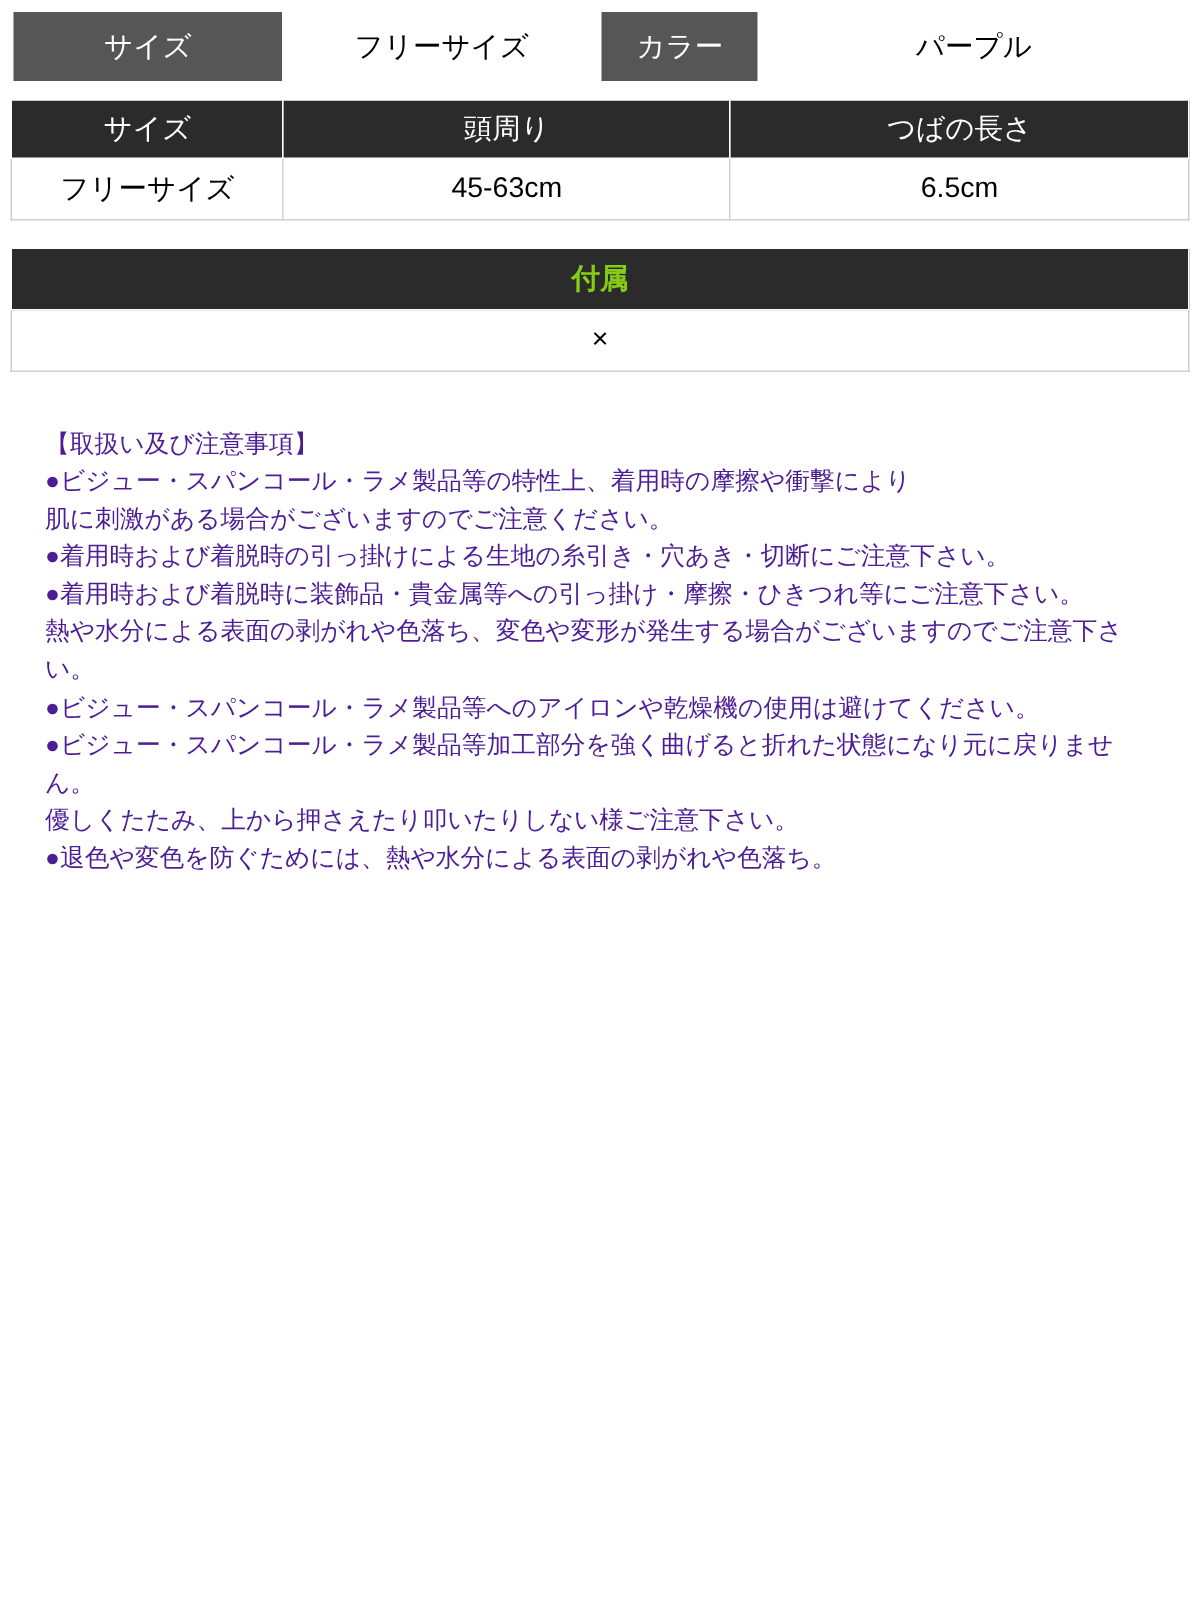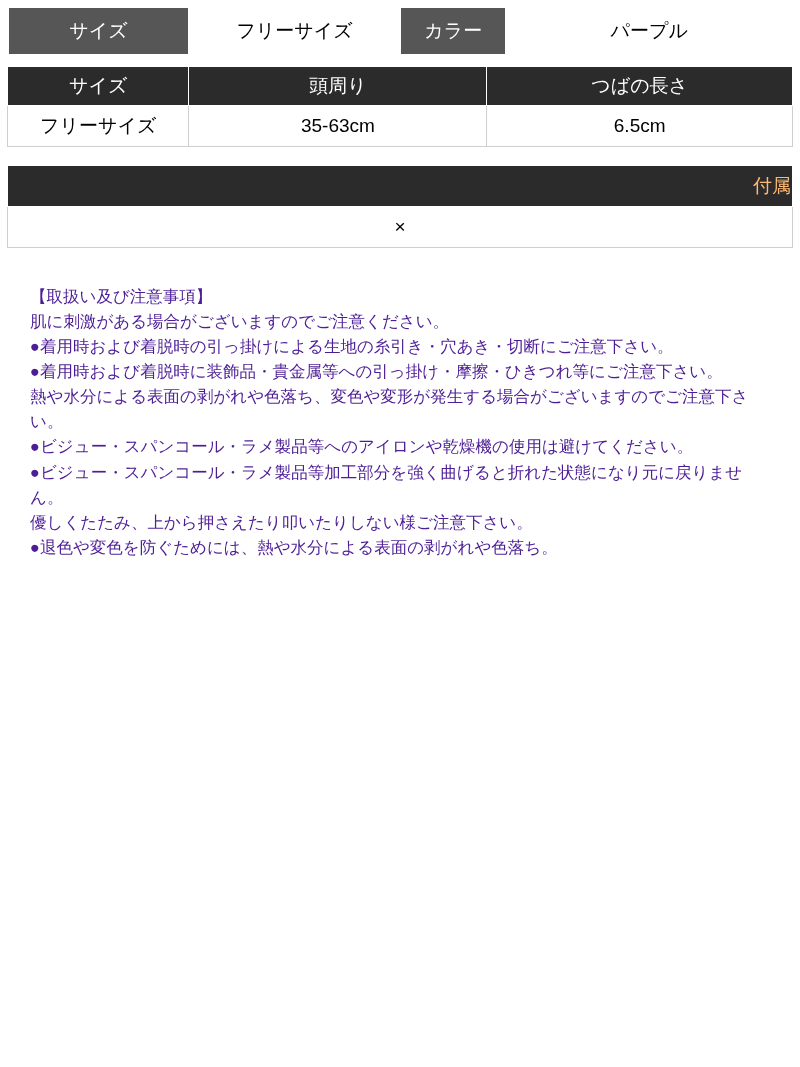--- a/index.html
+++ b/index.html
@@ -74,24 +74,24 @@
   }
 
   
   .acc-table {
     width: 786px;
     margin: 18px 7px 0 7px;
   }
   .acc-table th {
     height: 38px;
     background: #2b2b2b;
-    color: #fdba74;
+    color: #84cc16;
     font-size: 19px;
-    font-weight: normal;
-    text-align: right;
+    font-weight: bold;
+    text-align: center;
     vertical-align: middle;
     border: 1px solid #ffffff;
   }
   .acc-table td {
     height: 38px;
     background: #ffffff;
     color: #000000;
     font-size: 19px;
     text-align: center;
     vertical-align: middle;
@@ -130,41 +130,42 @@
     <thead>
       <tr>
         <th style="width:23%">サイズ</th>
         <th style="width:38%">頭周り</th>
         <th style="width:39%">つばの長さ</th>
       </tr>
     </thead>
     <tbody>
       <tr>
         <td>フリーサイズ</td>
-        <td>35-63cm</td>
+        <td>45-63cm</td>
         <td>6.5cm</td>
       </tr>
     </tbody>
   </table>
 
   <table class="acc-table">
     <thead>
       <tr>
         <th>付属</th>
       </tr>
     </thead>
     <tbody>
       <tr>
         <td>×</td>
       </tr>
     </tbody>
   </table>
 
   <div class="notes">
     <div class="line">【取扱い及び注意事項】</div>
+    <div class="line">●ビジュー・スパンコール・ラメ製品等の特性上、着用時の摩擦や衝撃により</div>
     <div class="line">肌に刺激がある場合がございますのでご注意ください。</div>
     <div class="line">●着用時および着脱時の引っ掛けによる生地の糸引き・穴あき・切断にご注意下さい。</div>
     <div class="line">●着用時および着脱時に装飾品・貴金属等への引っ掛け・摩擦・ひきつれ等にご注意下さい。</div>
     <div class="line">熱や水分による表面の剥がれや色落ち、変色や変形が発生する場合がございますのでご注意下さい。</div>
     <div class="line">●ビジュー・スパンコール・ラメ製品等へのアイロンや乾燥機の使用は避けてください。</div>
     <div class="line">●ビジュー・スパンコール・ラメ製品等加工部分を強く曲げると折れた状態になり元に戻りません。</div>
     <div class="line">優しくたたみ、上から押さえたり叩いたりしない様ご注意下さい。</div>
     <div class="line">●退色や変色を防ぐためには、熱や水分による表面の剥がれや色落ち。</div>
   </div>
 

